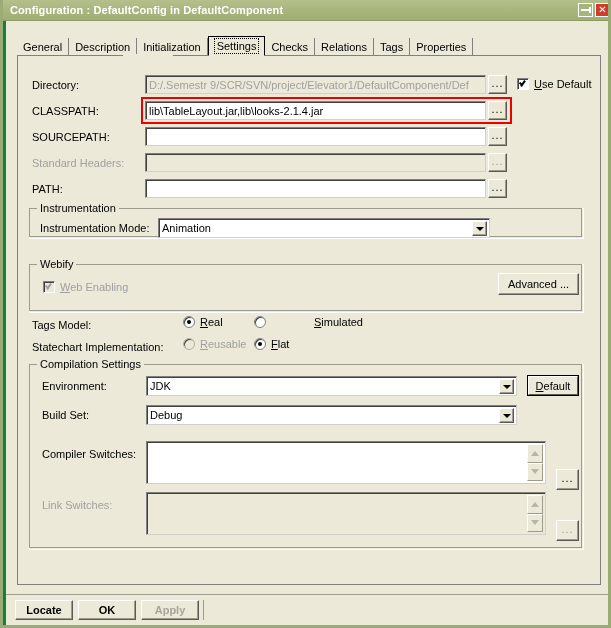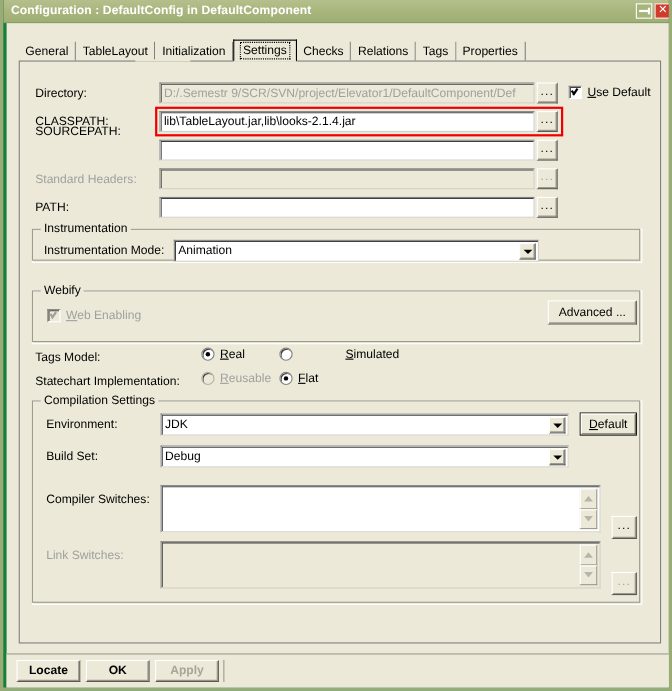--- a/index.html
+++ b/index.html
@@ -490,21 +490,21 @@
     <div class="titlebtn" id="btn-close">✕</div>
   </div>
 
   <div id="client">
 
     <div id="tabstrip">
       <div class="tab">
         <span>General</span>
       </div>
       <div class="tab">
-        <span>TableLayout</span>
+        <span>Description</span>
       </div>
       <div class="tab">
         <span>Initialization</span>
       </div>
       <div class="tab selected">
         <span class="tab-inner">Settings</span>
       </div>
       <div class="tab">
         <span>Checks</span>
       </div>
@@ -530,21 +530,21 @@
           <span class="chk"></span>
         </span>
       <span class="cb-label"><span class="mn">U</span><span>se Default</span></span>
     </div>
 
     <div class="lbl" style="left:26px; top:84px;">CLASSPATH:</div>
     <div class="textbox" style="left:139px; top:80px; width:341px; height:19px;">lib\TableLayout.jar,lib\looks-2.1.4.jar</div>
     <div class="dotbtn" style="left:482px; top:80px; width:19px; height:19px;">...</div>
     <div id="classpath-highlight" style="left:135px; top:76px; width:371px; height:27px;"></div>
 
-    <div class="lbl" style="left:26px; top:93px;">SOURCEPATH:</div>
+    <div class="lbl" style="left:26px; top:110px;">SOURCEPATH:</div>
     <div class="textbox" style="left:139px; top:106px; width:341px; height:19px;"></div>
     <div class="dotbtn" style="left:482px; top:106px; width:19px; height:19px;">...</div>
 
     <div class="lbl dim" style="left:26px; top:136px;">Standard Headers:</div>
     <div class="textbox disabled" style="left:139px; top:132px; width:341px; height:19px;"></div>
     <div class="dotbtn disabled" style="left:482px; top:132px; width:19px; height:19px;">...</div>
 
     <div class="lbl" style="left:26px; top:162px;">PATH:</div>
     <div class="textbox" style="left:139px; top:158px; width:341px; height:19px;"></div>
     <div class="dotbtn" style="left:482px; top:158px; width:19px; height:19px;">...</div>

